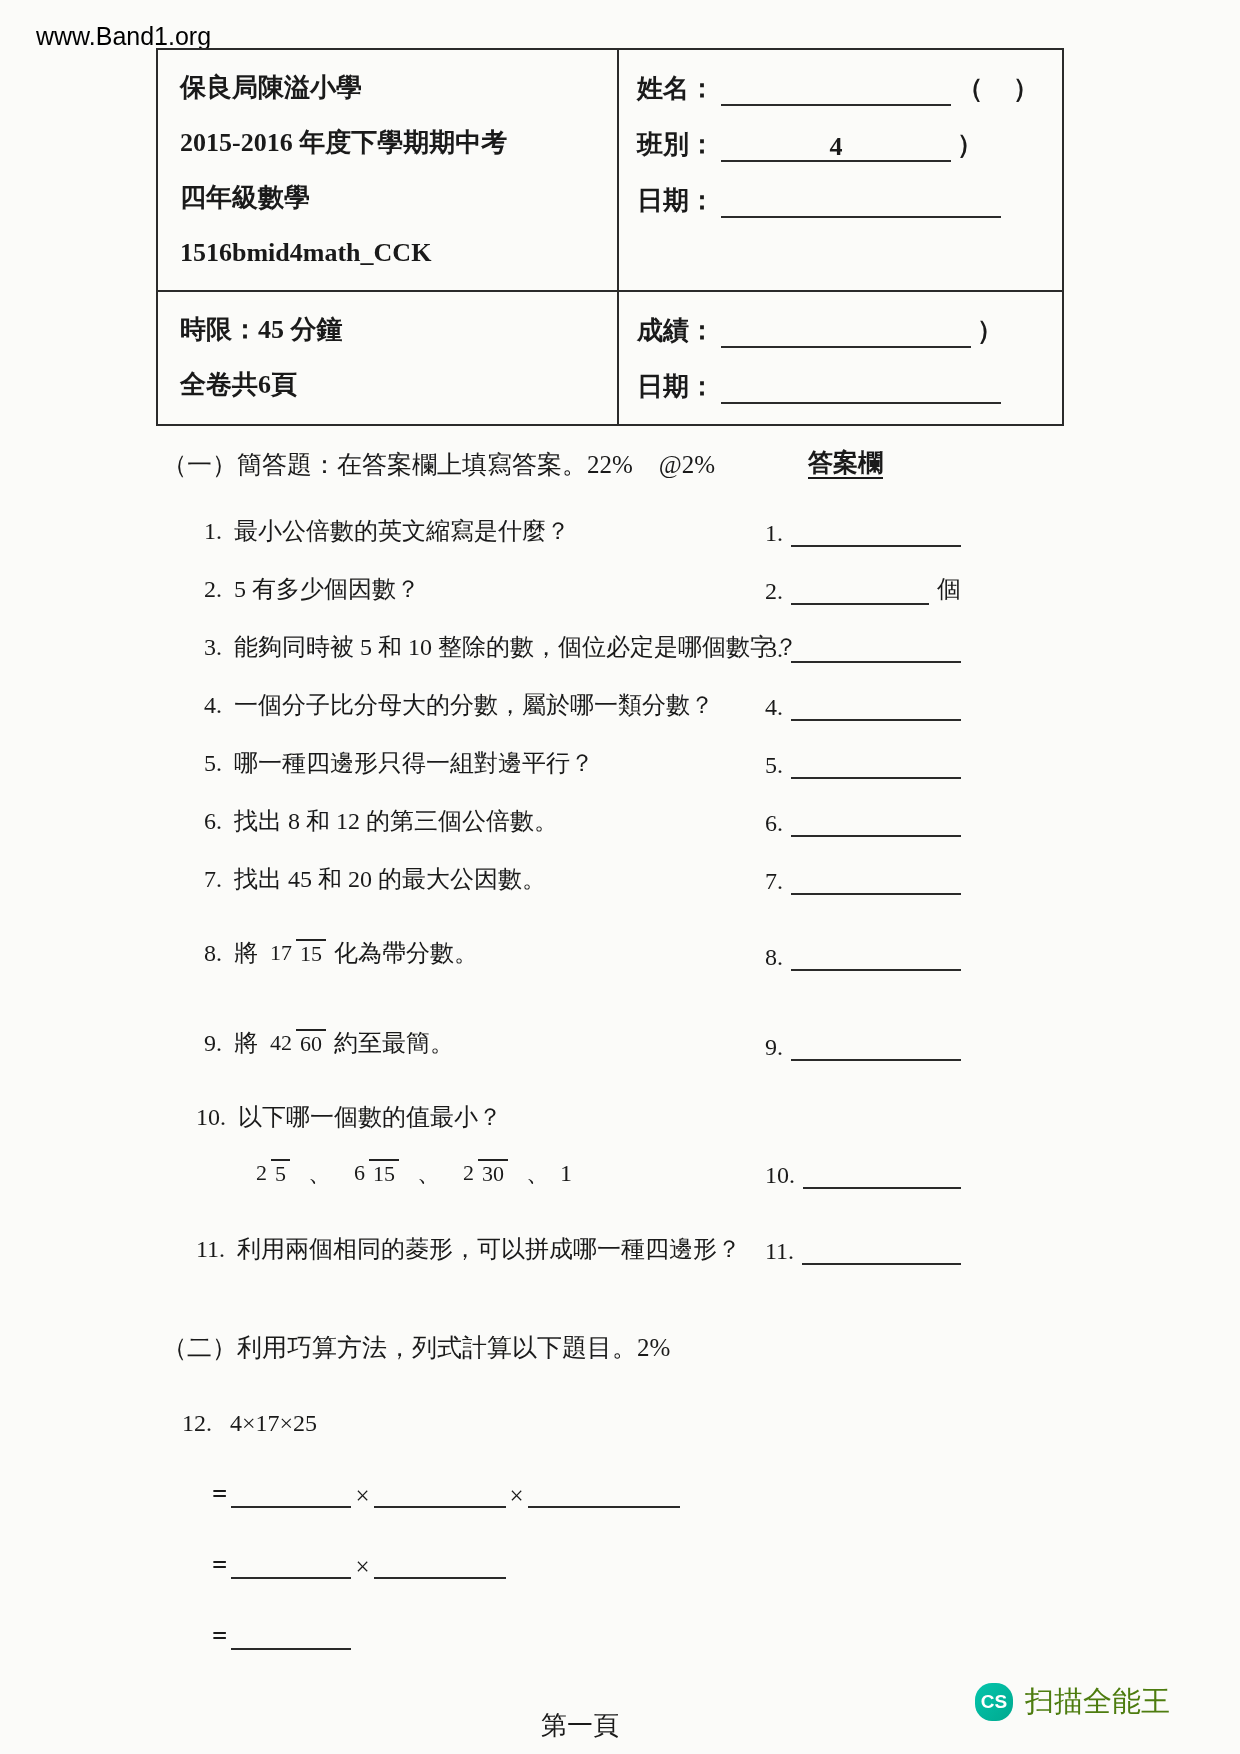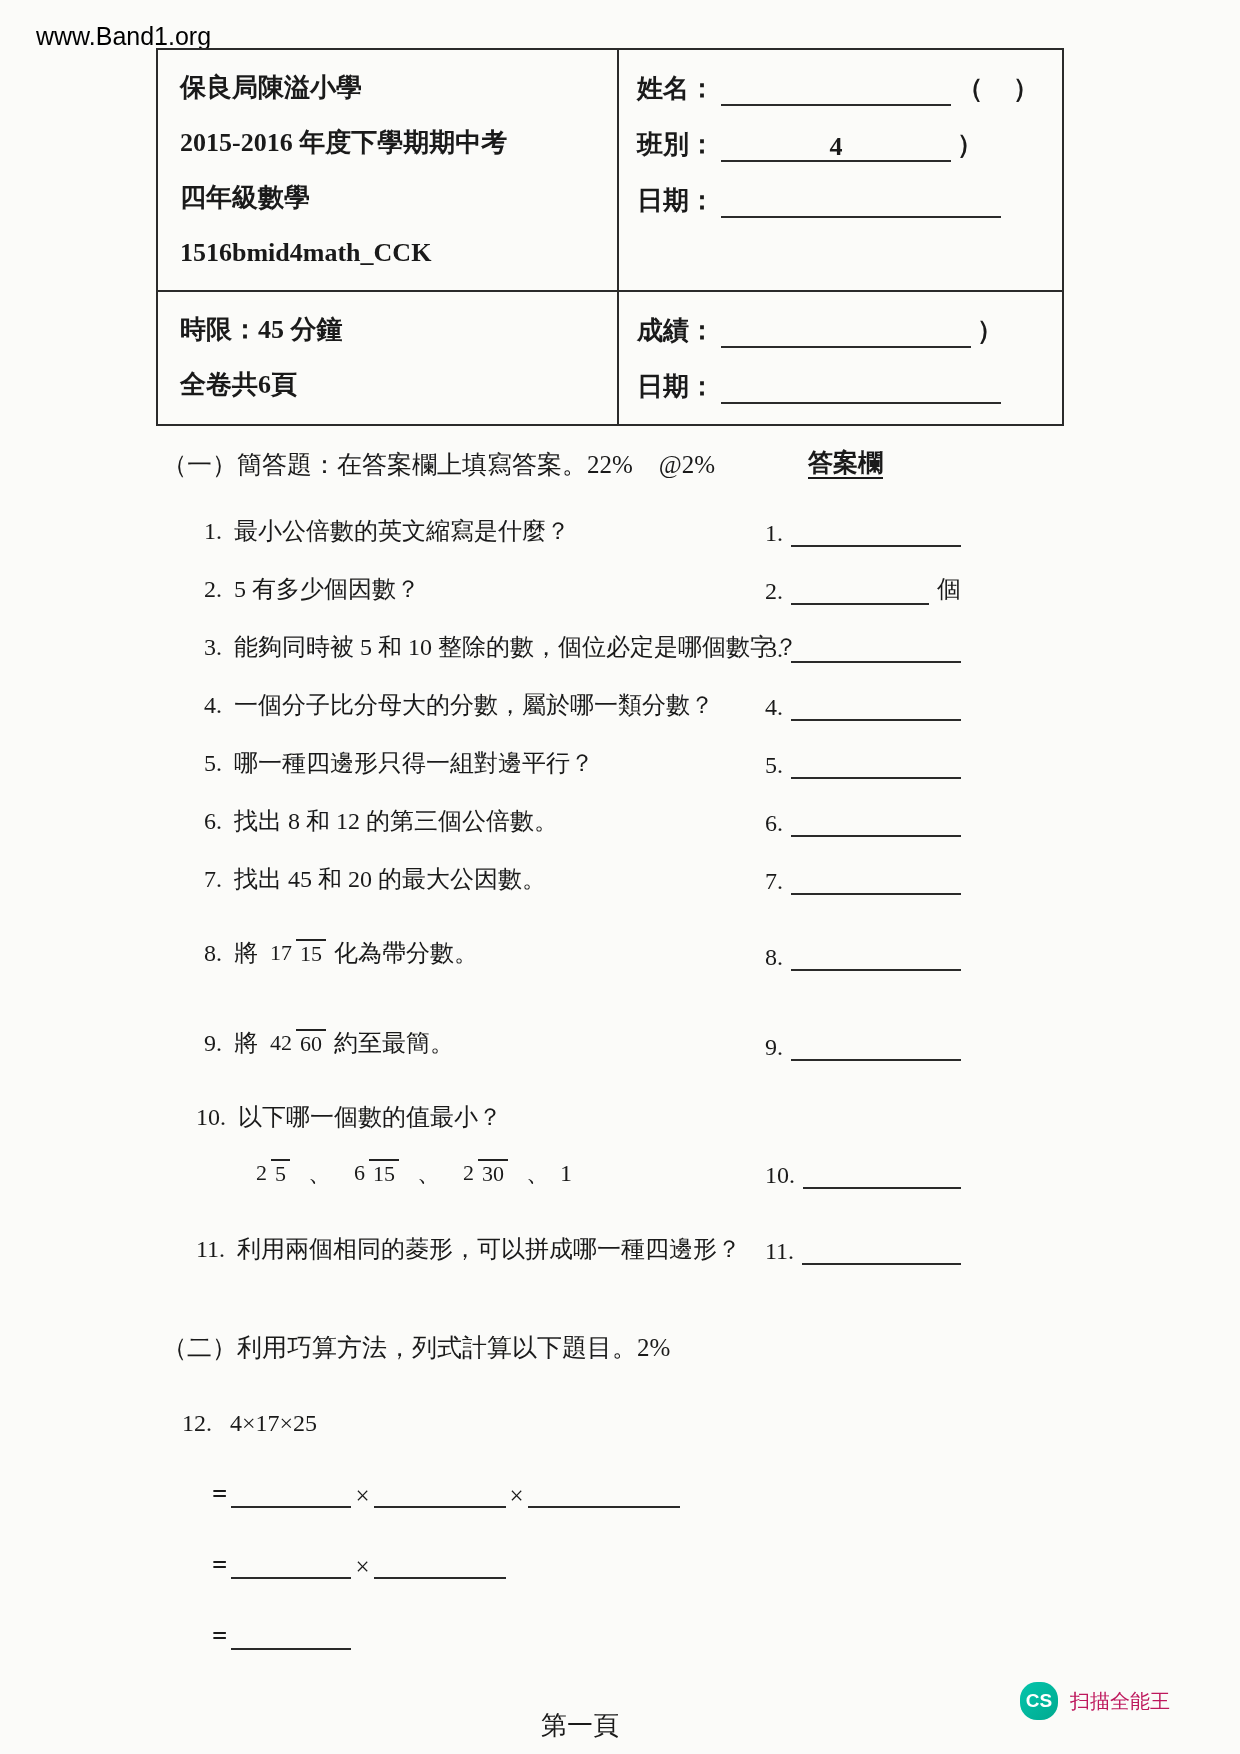--- a/index.html
+++ b/index.html
@@ -165,21 +165,21 @@
     background: linear-gradient(135deg, #04c5ac, #00a98f);
     border-radius: 17px;
     color: #fff;
     font-weight: bold;
     font-size: 19px;
     display: flex;
     align-items: center;
     justify-content: center;
     margin-right: 12px;
   }
-  .cs-label { font-size: 20px; color: #be185d; font-weight: 500; }
+  .cs-label { font-size: 29px; color: #4d7c0f; font-weight: 500; }
 </style>
 </head>
 <body>
 
 <div class="page">
 
   <div class="watermark">www.Band1.org</div>
 
   <div class="header-table">
     <div class="ht-cell ht-lt">

